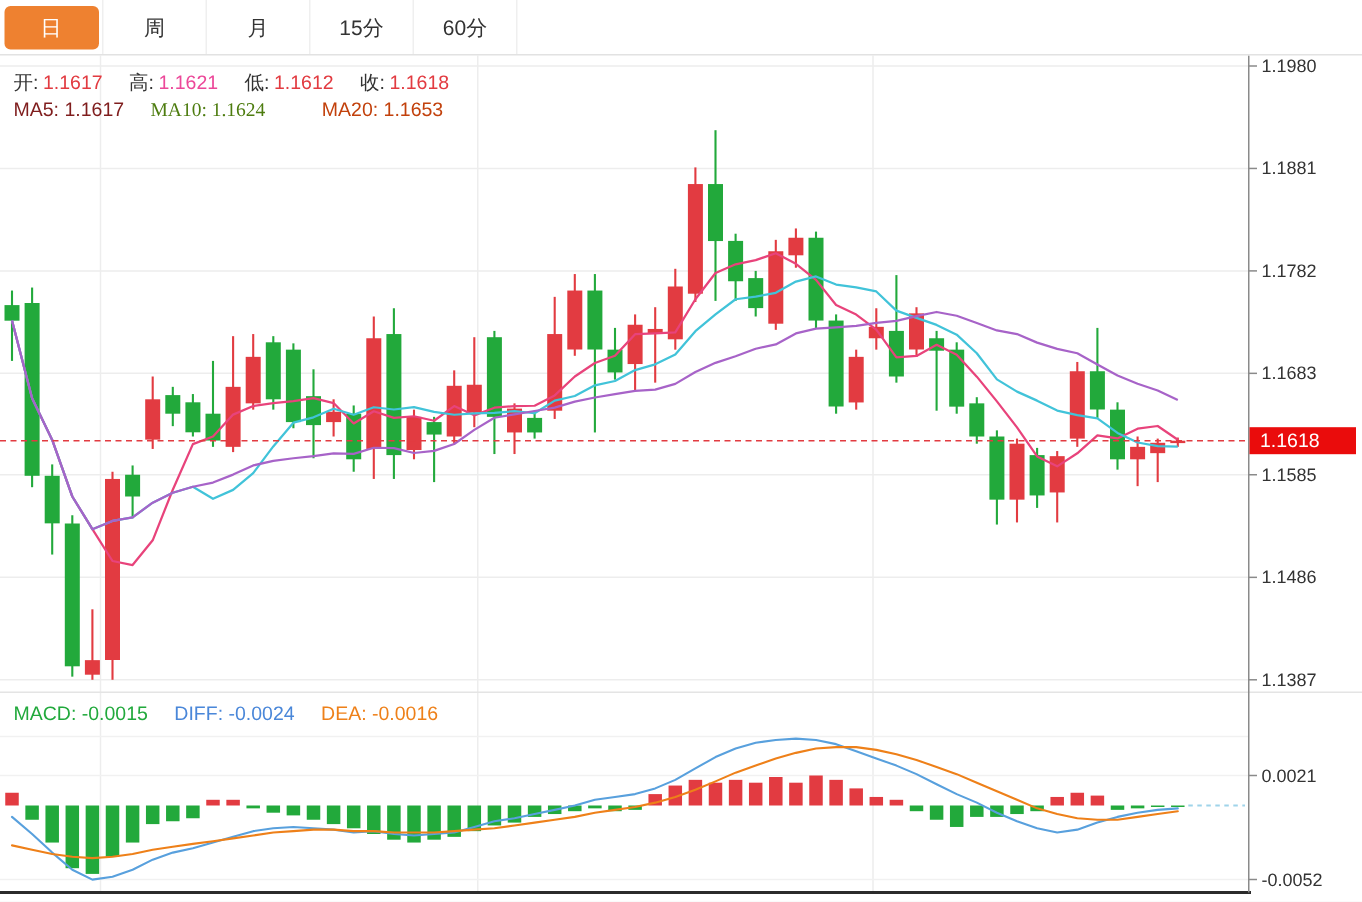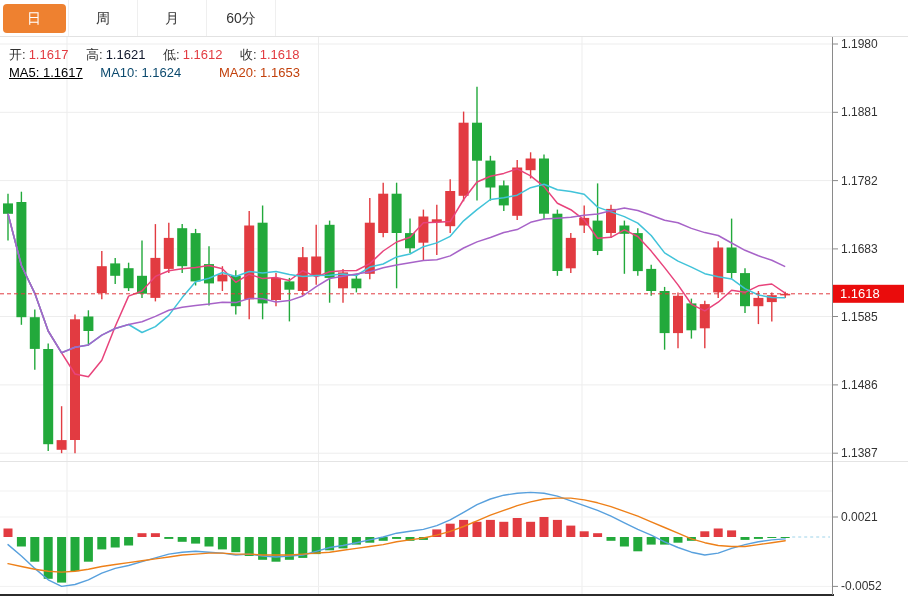--- a/index.html
+++ b/index.html
@@ -251,30 +251,38 @@
       <div class="tab active">
         <span class="btn" style="background: rgb(238, 129, 48);">日</span>
       </div>
       <div class="tab">
         <span class="btn">周</span>
       </div>
       <div class="tab">
         <span class="btn">月</span>
       </div>
       <div class="tab">
+        <span class="btn">15分</span>
+      </div>
+      <div class="tab">
         <span class="btn">60分</span>
       </div>
     </div>
 
   <div class="row row1" id="ohlcRow">
     <span style="color: rgb(51, 51, 51);">开:</span><span class="gap" style="color: rgb(226, 59, 65);">1.1617</span>
-    <span style="color: rgb(51, 51, 51);">高:</span><span class="gap" style="color: #0f172a;">1.1621</span>
+    <span style="color: rgb(51, 51, 51);">高:</span><span class="gap" style="color: #ec4899;">1.1621</span>
     <span style="color: rgb(51, 51, 51);">低:</span><span class="gap" style="color: rgb(226, 59, 65); margin-top: 42px;">1.1612</span>
     <span style="color: rgb(51, 51, 51);">收:</span><span style="color: rgb(226, 59, 65);">1.1618</span>
   </div>
 
   <div class="row row2" id="maRow">
-    <span class="gap" id="ma0" style="color: #000000; text-decoration: underline;">MA5: 1.1617</span>
-    <span class="gap" id="ma1" style="color: #0c4a6e;">MA10: 1.1624</span>
+    <span class="gap" id="ma0" style="color: #7f1d1d;">MA5: 1.1617</span>
+    <span class="gap" id="ma1" style="color: #4d7c0f; font-family: Liberation Serif, serif;">MA10: 1.1624</span>
     <span id="ma2" style="color: #c2410c; margin-left: 20px;">MA20: 1.1653</span>
   </div>
 
+  <div class="row row3" id="macdRow">
+    <span class="gap" id="md0" style="color: rgb(33, 169, 60);">MACD: -0.0015</span>
+    <span class="gap" id="md1" style="color: rgb(74, 135, 217);">DIFF: -0.0024</span>
+    <span id="md2" style="color: rgb(238, 128, 25);">DEA: -0.0016</span>
+  </div>
 </div>
 
 </body></html>

